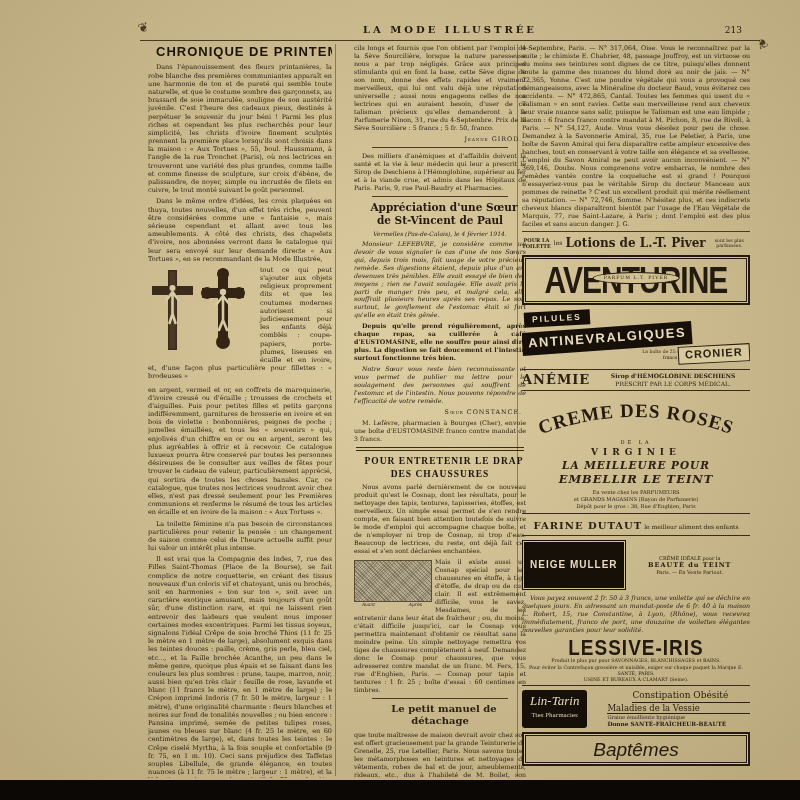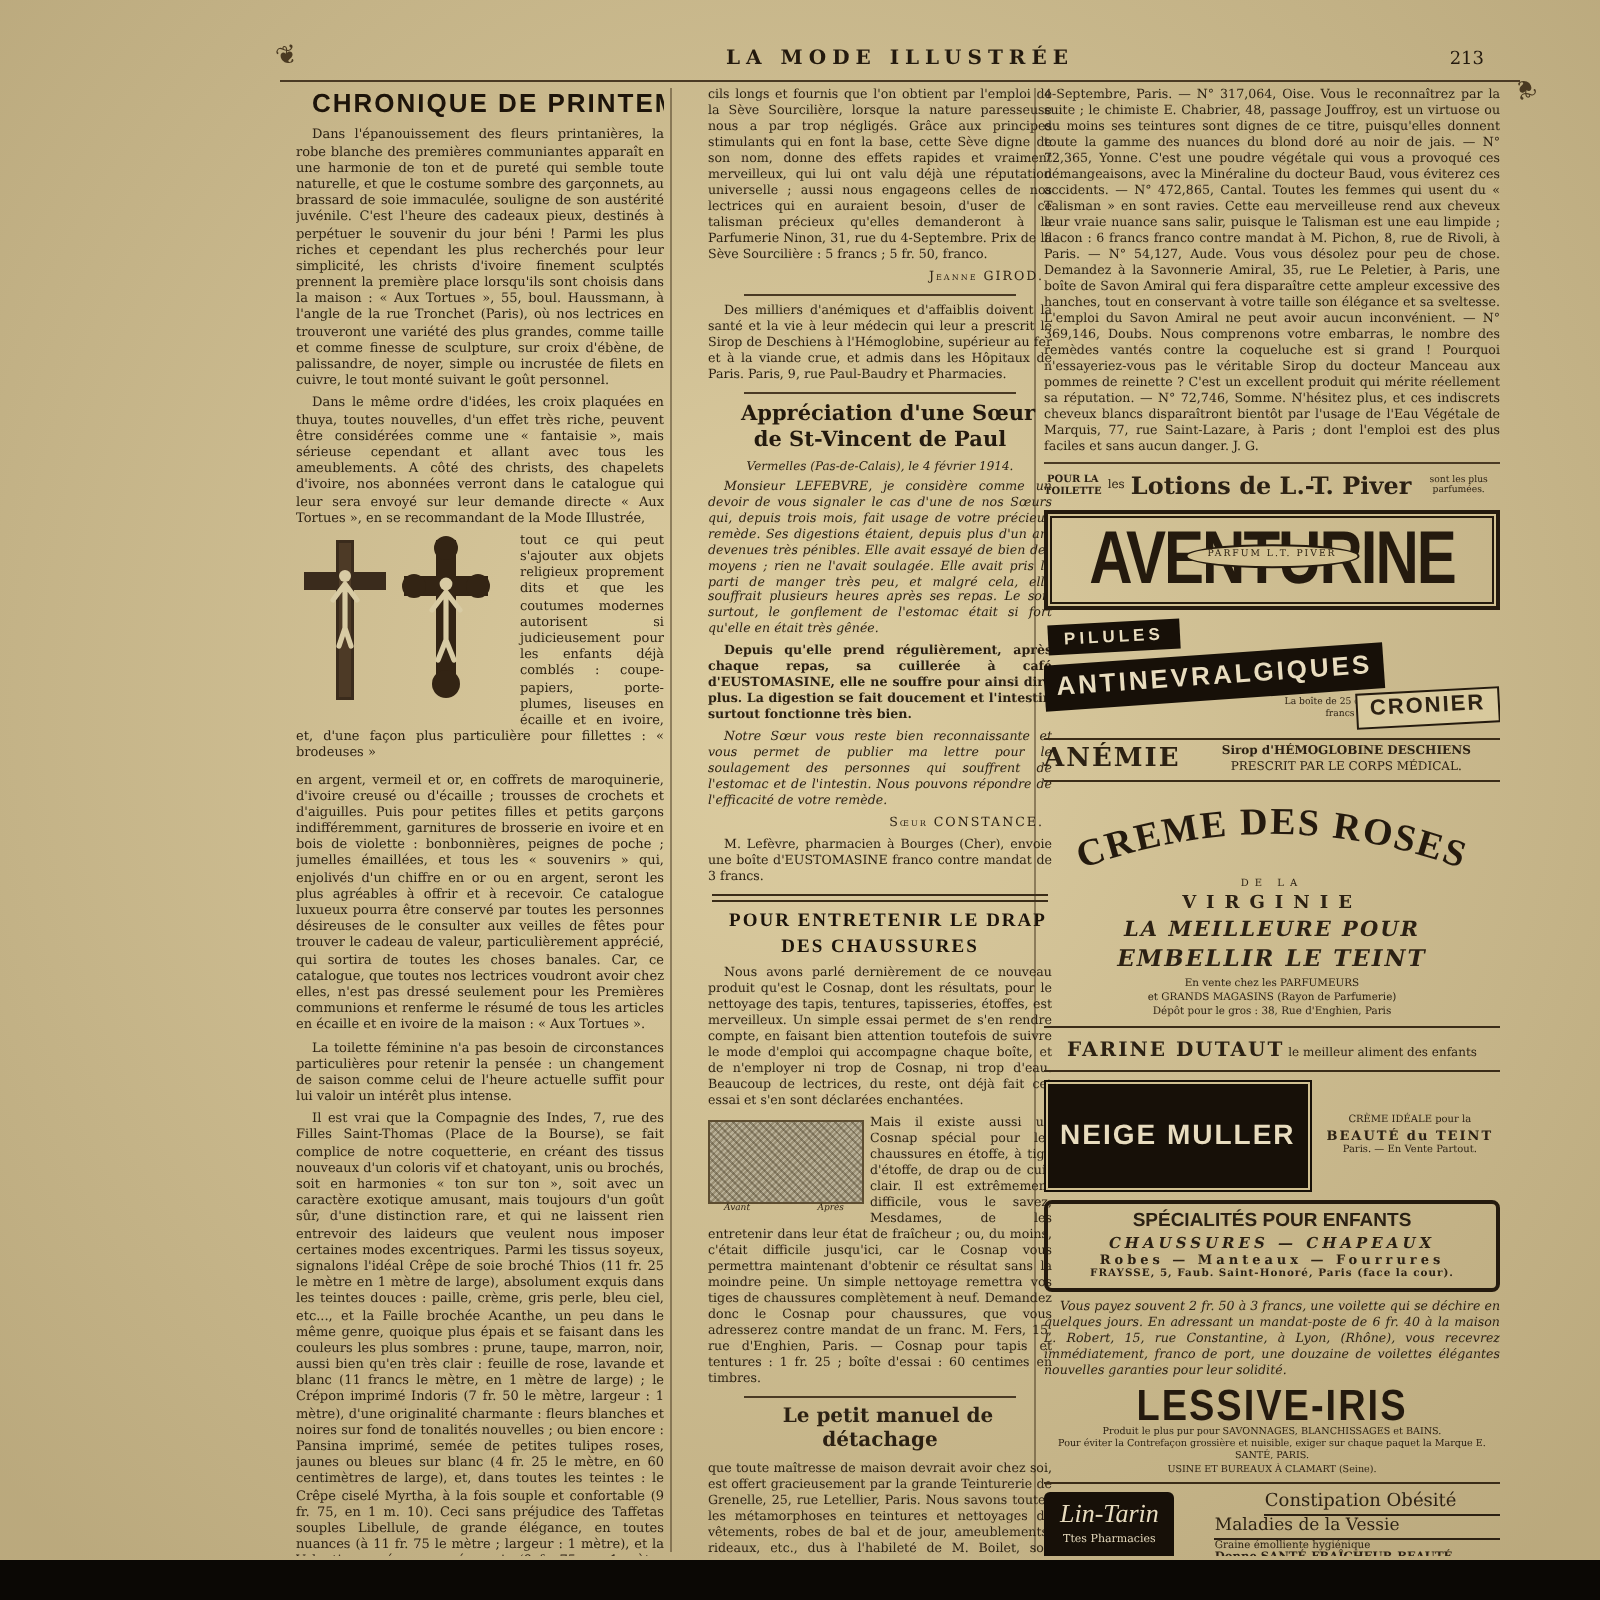--- a/index.html
+++ b/index.html
@@ -60,21 +60,21 @@
   .creme{text-align:center;padding:2px 0 3px;border-bottom:1px solid #3a2c18;}
   .creme svg{display:block;margin:0 auto;}
   .creme-dela{font-size:5px;letter-spacing:3px;}
   .creme-virginie{font-size:9px;letter-spacing:5px;font-weight:bold;margin:1px 0;}
   .creme-l1{font-size:10.5px;font-weight:bold;font-style:italic;letter-spacing:1px;}
   .creme-l2{font-size:11.5px;font-weight:bold;font-style:italic;letter-spacing:1px;}
   .creme-small{font-size:5.2px;line-height:1.35;margin-top:2px;}
   .farine{border-bottom:1px solid #3a2c18;padding:2px 0;font-size:6px;text-align:center;}
   .farine b{font-size:10px;letter-spacing:1px;}
   .neige{display:flex;align-items:center;gap:4px;margin:4px 0;}
-  .neige-box{background:#171008;color:#e8dcbe;font-family:"Liberation Sans",sans-serif;font-weight:bold;font-size:14px;letter-spacing:1px;padding:18px 7px;border:1px solid #171008;box-shadow:0 0 0 1px #d2c192 inset;}
+  .neige-box{background:#171008;color:#e8dcbe;font-family:"Liberation Sans",sans-serif;font-weight:bold;font-size:10px;letter-spacing:1px;padding:18px 7px;border:1px solid #171008;box-shadow:0 0 0 1px #d2c192 inset;}
   .neige-right{font-size:5px;line-height:1.25;text-align:center;flex:1;}
   .neige-right .nb{font-weight:bold;font-size:6.5px;letter-spacing:1px;}
   .specialites{border:2px solid #241a0e;border-radius:4px;text-align:center;padding:3px 2px;}
   .spec-l1{font-family:"Liberation Sans",sans-serif;font-weight:bold;font-size:9.5px;}
   .spec-l2{font-weight:bold;font-style:italic;font-size:7.5px;letter-spacing:2px;}
   .spec-l3{font-weight:bold;font-size:6.5px;letter-spacing:2px;}
   .spec-l4{font-weight:bold;font-size:5.2px;letter-spacing:.5px;}
   .lessive{text-align:center;border-bottom:1px solid #3a2c18;padding-bottom:2px;}
   .lessive-word{font-family:"Liberation Sans",sans-serif;font-weight:bold;font-size:19px;letter-spacing:1px;color:#241a0e;transform:scaleY(1.15);line-height:1.05;}
   .lessive-small{font-size:4.8px;line-height:1.3;}
@@ -214,26 +214,20 @@
     <div class="ad farine">
       <b>FARINE DUTAUT</b>
       <span>le meilleur aliment des enfants</span>
     </div>
 
     <div class="ad neige">
       <span class="neige-box">NEIGE MULLER</span>
       <span class="neige-right"><span>CRÈME IDÉALE pour la</span><br><span class="nb">BEAUTÉ du TEINT</span><br><span>Paris. — En Vente Partout.</span></span>
     </div>
 
-    <div class="ad specialites">
-      <div class="spec-l1">SPÉCIALITÉS POUR ENFANTS</div>
-      <div class="spec-l2">CHAUSSURES — CHAPEAUX</div>
-      <div class="spec-l3">Robes — Manteaux — Fourrures</div>
-      <div class="spec-l4">FRAYSSE, 5, Faub. Saint-Honoré, Paris (face la cour).</div>
-    </div>
 
     <p class="italic" style="text-indent:8px;margin-top:4px;">Vous payez souvent 2 fr. 50 à 3 francs, une voilette qui se déchire en quelques jours. En adressant un mandat-poste de 6 fr. 40 à la maison L. Robert, 15, rue Constantine, à Lyon, (Rhône), vous recevrez immédiatement, franco de port, une douzaine de voilettes élégantes nouvelles garanties pour leur solidité.</p>
 
     <div class="ad lessive">
       <div class="lessive-word">LESSIVE-IRIS</div>
       <div class="lessive-small"><span>Produit le plus pur pour SAVONNAGES, BLANCHISSAGES et BAINS.</span><br><span>Pour éviter la Contrefaçon grossière et nuisible, exiger sur chaque paquet la Marque E. SANTÉ, PARIS.</span><br><span>USINE ET BUREAUX À CLAMART (Seine).</span></div>
     </div>
 
     <div class="ad lintarin">
       <div class="lt-box">

